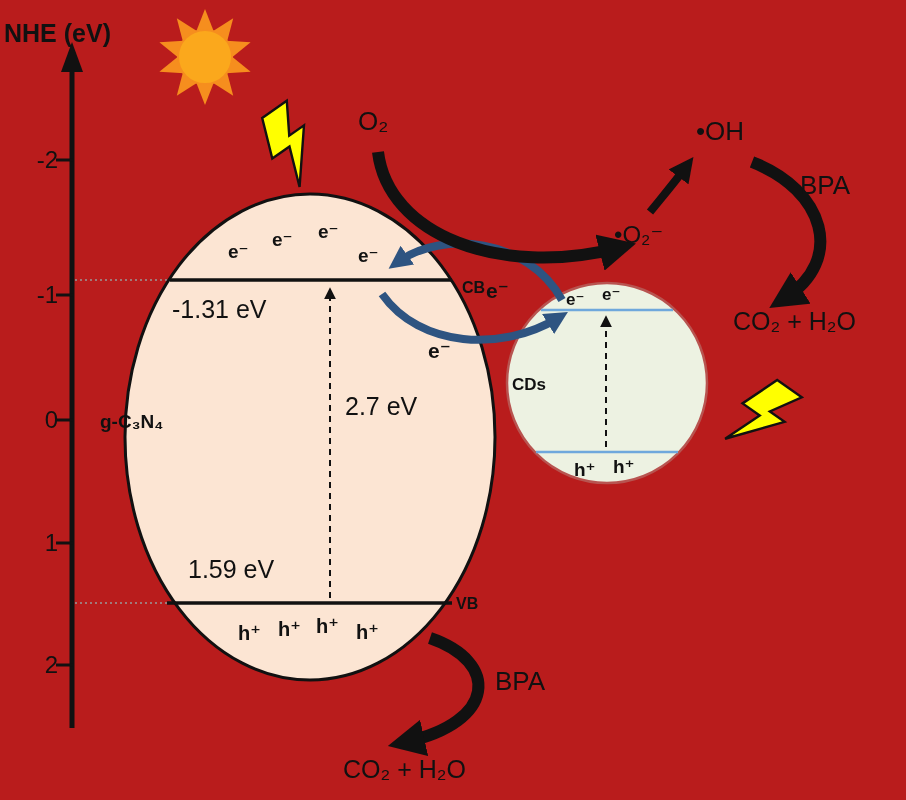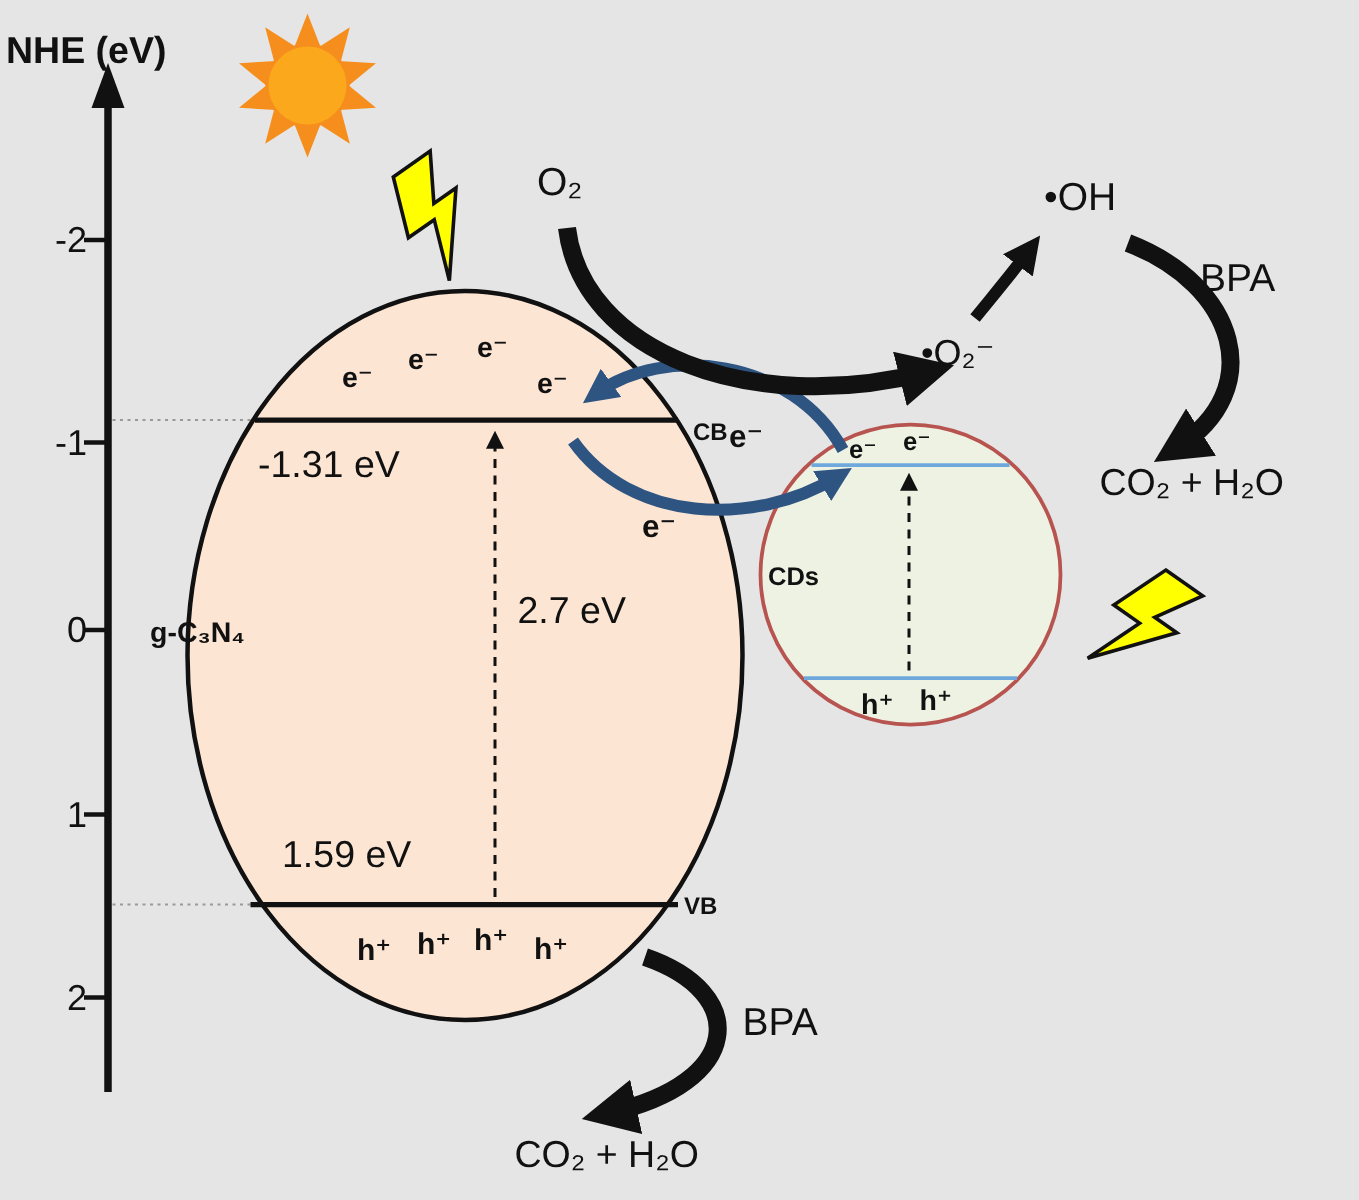--- a/index.html
+++ b/index.html
@@ -1,16 +1,16 @@
 <!DOCTYPE html>
 <html><head>
 <meta charset="utf-8">
 <style>
   html,body{margin:0;padding:0;background:#ffffff;}
-  #stage{position:relative;width:906px;height:800px;background:#e5e5e5;overflow:hidden;}
+  #stage{position:relative;width:906px;height:800px;background:#b91c1c;overflow:hidden;}
   svg{display:block;}
   text{font-family:"Liberation Sans","DejaVu Sans",sans-serif;fill:#111;}
   .f26{font-size:26px}.f25{font-size:25px}.f24{font-size:24px}.f21{font-size:21px}
   .f20{font-size:20px}.f19{font-size:19px}.f17{font-size:17px}.f16{font-size:16px}
   .b{font-weight:bold}
 </style>
 </head>
 <body>
 
 <div id="stage">

